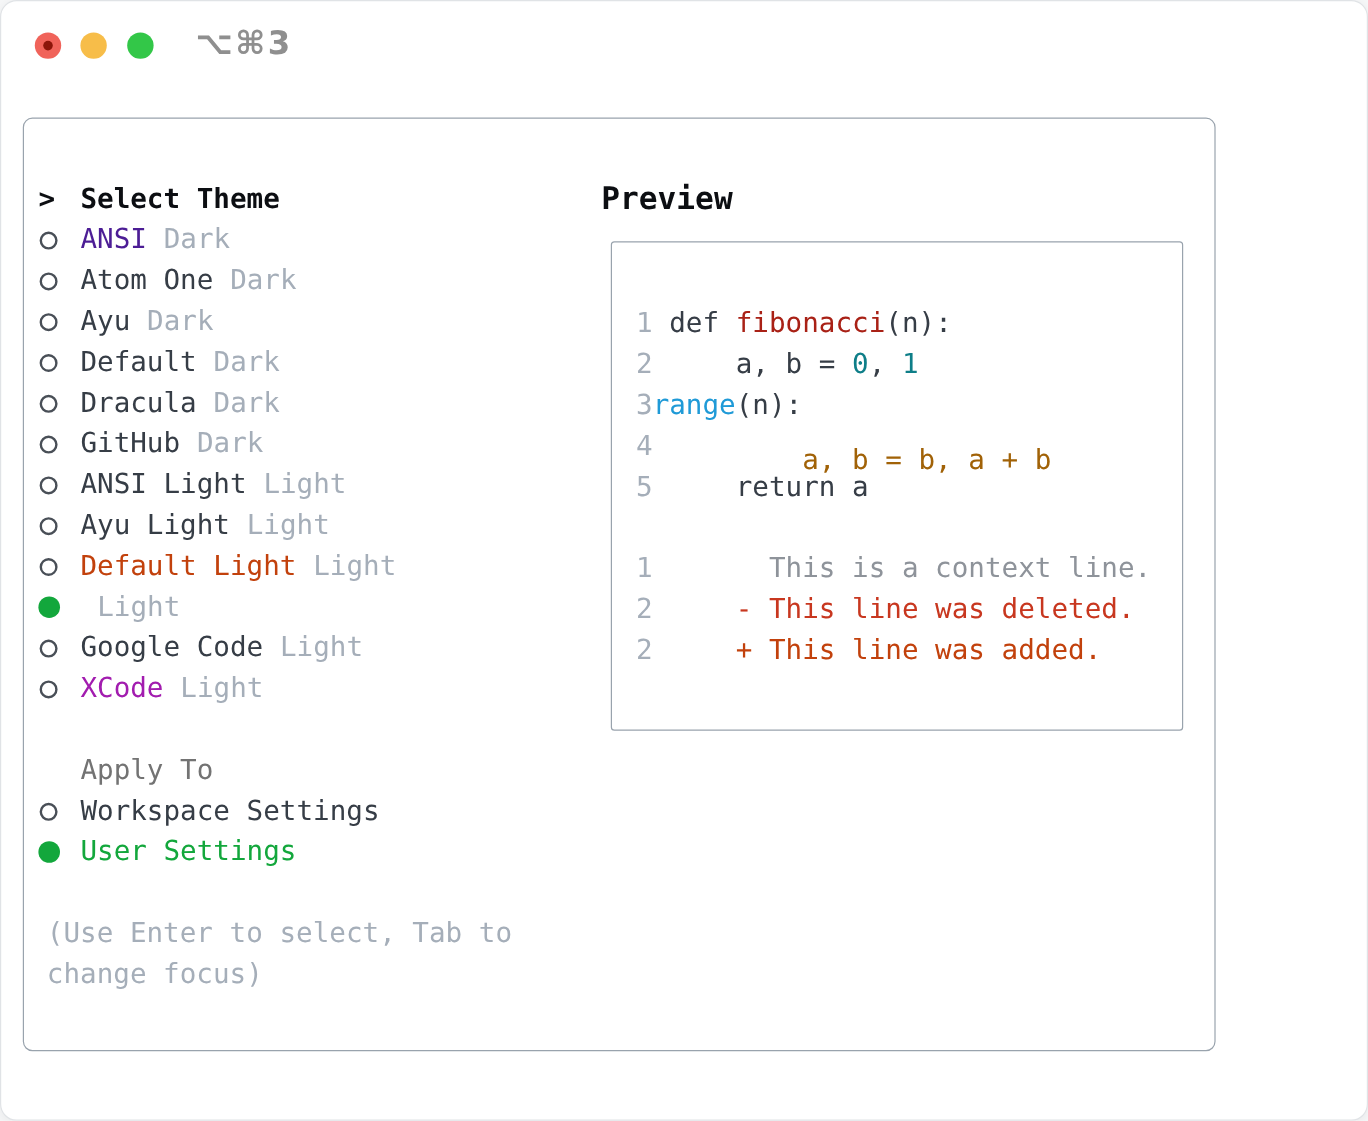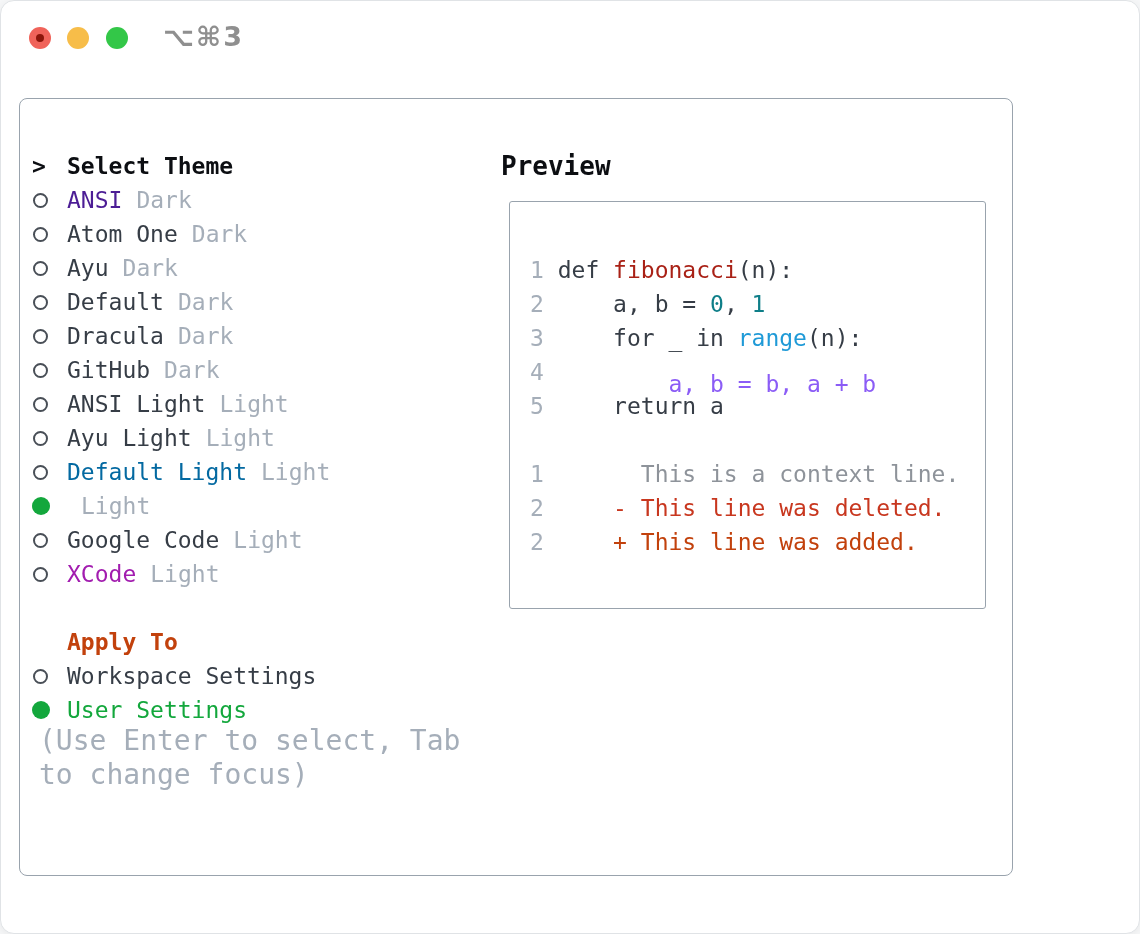--- a/index.html
+++ b/index.html
@@ -33,24 +33,24 @@
   .col-left { position:absolute; left:31px; top:148px; }
   .row { display:flex; align-items:center; height:34px; font-size:23px; white-space:pre; }
   .marker { width:35px; display:flex; align-items:center; }
   .hdr { font-weight:700; color:#0c0e12; }
   .prompt { font-weight:700; color:#0c0e12; font-size:23px; }
   .radio { width:15px; height:15px; border:2.5px solid #494f57; border-radius:50%;
            margin-left:1px; }
   .radio.sel { width:18px; height:18px; border:none; margin-left:0; }
   .variant { margin-left:14px; }
 
-  .apply-hdr { color:#c2410c;font-weight:bold; }
-
-  .hint { position:absolute; left:38px; top:723px; width:430px;
-          font-size:28px; line-height:34px; }
+  .apply-hdr { color:#737373; }
+
+  .hint { position:absolute; left:38px; top:760px; width:430px;
+          font-size:23px; line-height:34px; }
 
   
   .preview-title { position:absolute; left:500px; top:148px; height:34px;
                    display:flex; align-items:center;
                    font-size:26px; font-weight:700; color:#0c0e12; }
   .preview-box { position:absolute; left:508px; top:200px; width:477px; height:408px;
                  border:1.5px solid #99a3ad; border-radius:3px; background:#ffffff; }
   .code { position:absolute; left:20px; top:51px; }
   .code-line { height:34px; display:flex; align-items:center;
                font-size:23px; white-space:pre; }
@@ -132,21 +132,21 @@
     <span class="marker">
       <span class="radio"></span>
     </span>
     <span style="color: rgb(54, 61, 70);">Ayu Light</span>
     <span class="variant" style="color: rgb(165, 174, 185);">Light</span>
   </div>
         <div class="row">
     <span class="marker">
       <span class="radio"></span>
     </span>
-    <span style="color: #0369a1;">Default Light</span>
+    <span style="color: #c2410c;">Default Light</span>
     <span class="variant" style="color: rgb(165, 174, 185);">Light</span>
   </div>
         <div class="row">
     <span class="marker">
       <span class="radio sel" style="background: rgb(19, 167, 60);"></span>
     </span>
     <span class="variant" style="color: rgb(165, 174, 185);">Light</span>
   </div>
         <div class="row">
     <span class="marker">
@@ -190,22 +190,22 @@
   </div>
 
   <div class="hint" style="color: rgb(165, 174, 185);">(Use Enter to select, Tab to change focus)</div>
 
   <div class="preview-title">Preview</div>
 
   <div class="preview-box" style="border-color: rgb(153, 163, 173);">
     <div class="code" id="preview-code">
         <div class="code-line"><span style="color: rgb(165, 174, 185);">1</span><span style="color: rgb(54, 61, 70);"> def </span><span style="color: rgb(169, 33, 22);">fibonacci</span><span style="color: rgb(54, 61, 70);">(n):</span></div>
         <div class="code-line"><span style="color: rgb(165, 174, 185);">2</span><span style="color: rgb(54, 61, 70);">     a, b = </span><span style="color: rgb(14, 126, 136);">0</span><span style="color: rgb(54, 61, 70);">, </span><span style="color: rgb(14, 126, 136);">1</span></div>
-        <div class="code-line"><span style="color: rgb(165, 174, 185);">3</span><span style="color: rgb(54, 61, 70);">     for _ in </span><span style="color: rgb(31, 154, 215);">range</span><span style="color: rgb(54, 61, 70);">(n):</span></div>
-        <div class="code-line"><span style="color: rgb(165, 174, 185);">4</span><span style="color: #8b5cf6; margin-top: 24px;">         a, b = b, a + b</span></div>
+        <div class="code-line"><span style="color: rgb(165, 174, 185);">3</span><span style="color: rgb(31, 154, 215);">range</span><span style="color: rgb(54, 61, 70);">(n):</span></div>
+        <div class="code-line"><span style="color: rgb(165, 174, 185);">4</span><span style="color: #a16207; margin-top: 24px;">         a, b = b, a + b</span></div>
         <div class="code-line"><span style="color: rgb(165, 174, 185);">5</span><span style="color: rgb(54, 61, 70);">     return a</span></div>
         <div class="code-line"><span style="color: rgb(165, 174, 185);"> </span></div>
         <div class="code-line"><span style="color: rgb(165, 174, 185);">1</span><span style="color: rgb(142, 147, 154);">       This is a context line.</span></div>
         <div class="code-line"><span style="color: rgb(165, 174, 185);">2</span><span style="color: rgb(200, 55, 31);">     - This line was deleted.</span></div>
         <div class="code-line"><span style="color: rgb(165, 174, 185);">2</span><span style="color: #c2410c;">     + This line was added.</span></div>
       </div>
   </div>
 
 </div>
 

